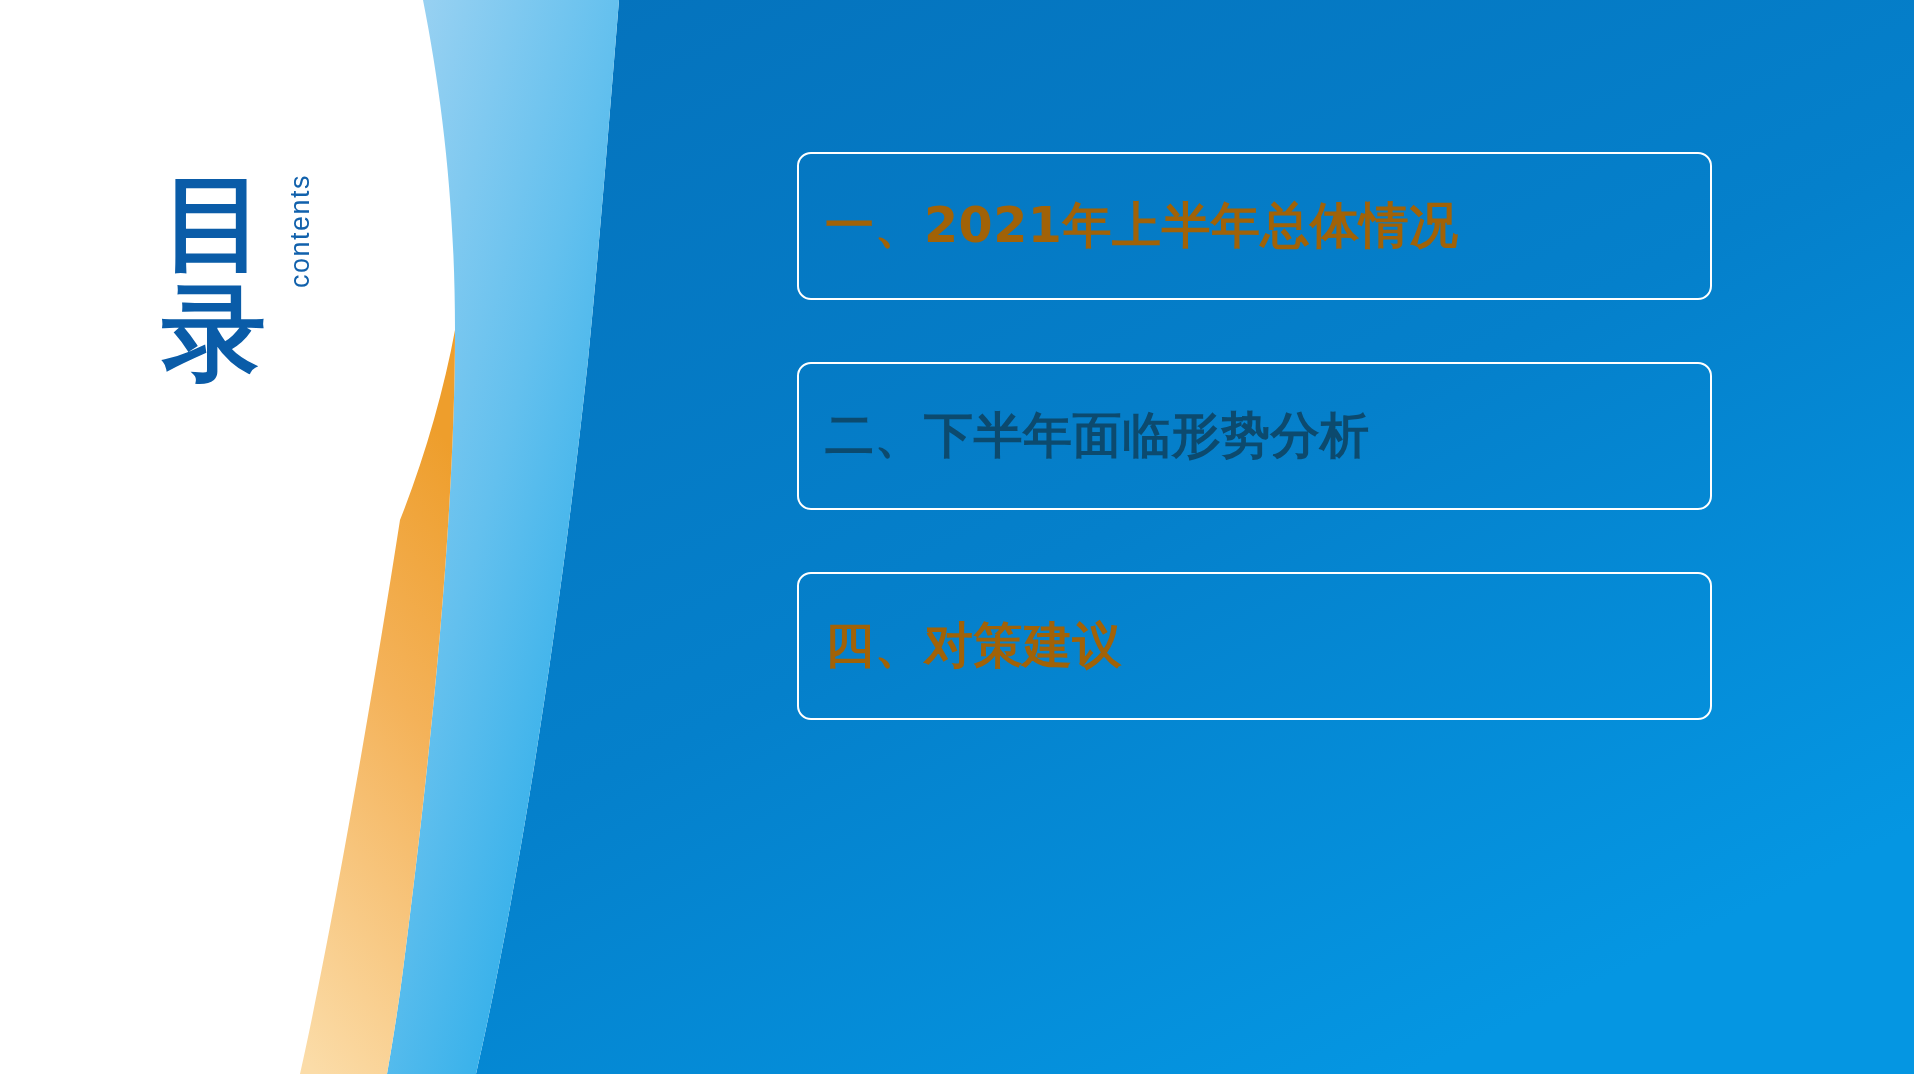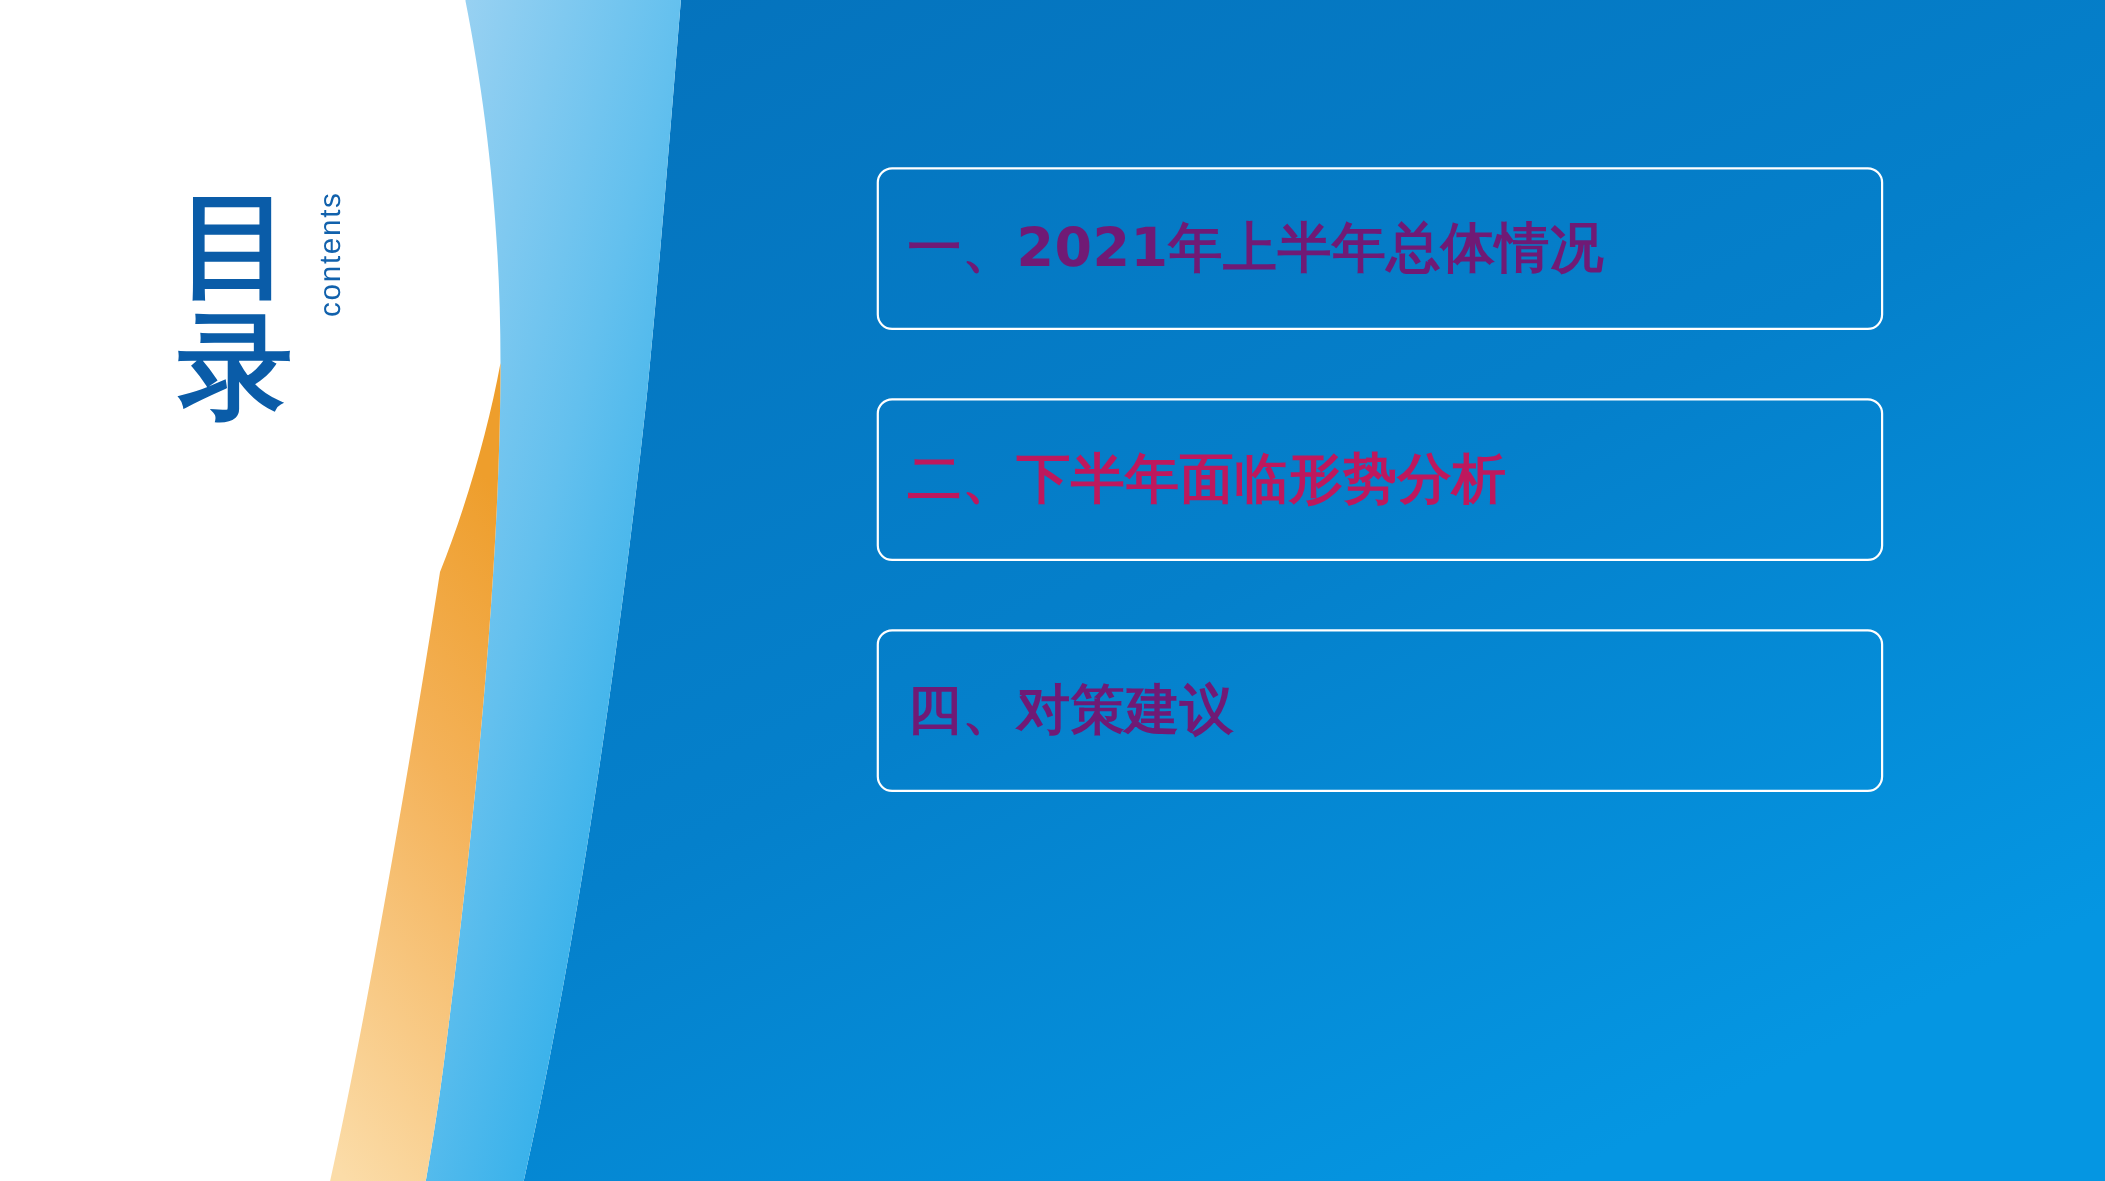--- a/index.html
+++ b/index.html
@@ -85,22 +85,22 @@
   .toc-item:last-child { margin-bottom: 12px; }
   .toc-label {
     padding-left: 26px;
     font-size: 49px;
     font-weight: 700;
     line-height: 1.15;
     white-space: nowrap;
     letter-spacing: 0.5px;
     font-family: "DejaVu Sans", "Liberation Sans", sans-serif;
   }
-  .toc-label.white { color: #701a75; }
-  .toc-label.red   { color: #be185d; }
+  .toc-label.white { color: #a16207; }
+  .toc-label.red   { color: #0c4a6e; }
 </style>
 </head>
 <body>
 
 <div id="slide">
 
   <svg id="bg-svg" viewBox="0 0 1914 1074" preserveAspectRatio="none">
     <defs>
       <linearGradient id="gradMain" x1="0" y1="0" x2="0.65" y2="1">
         <stop offset="0%" stop-color="#0572BC"></stop>

